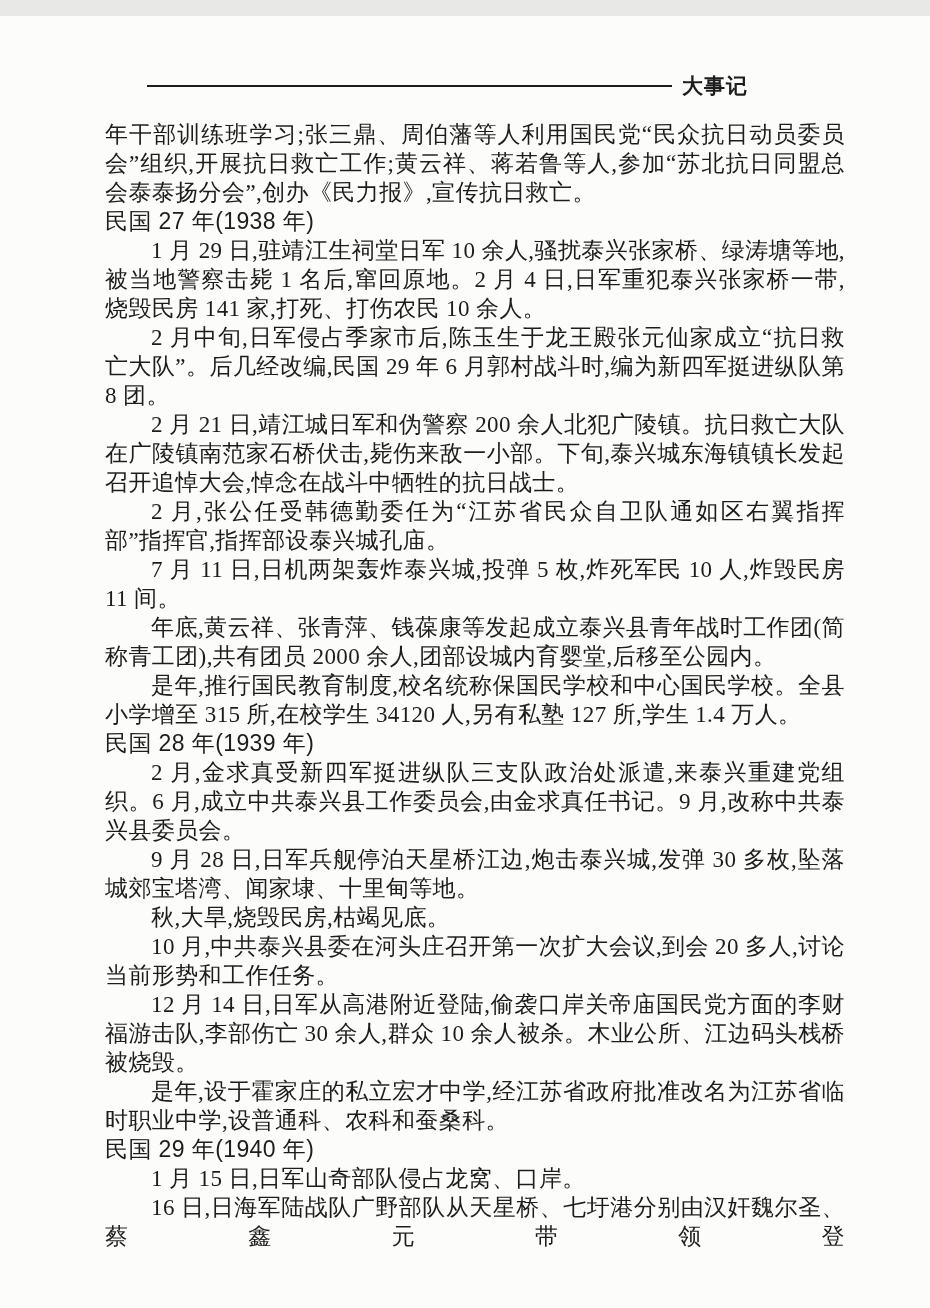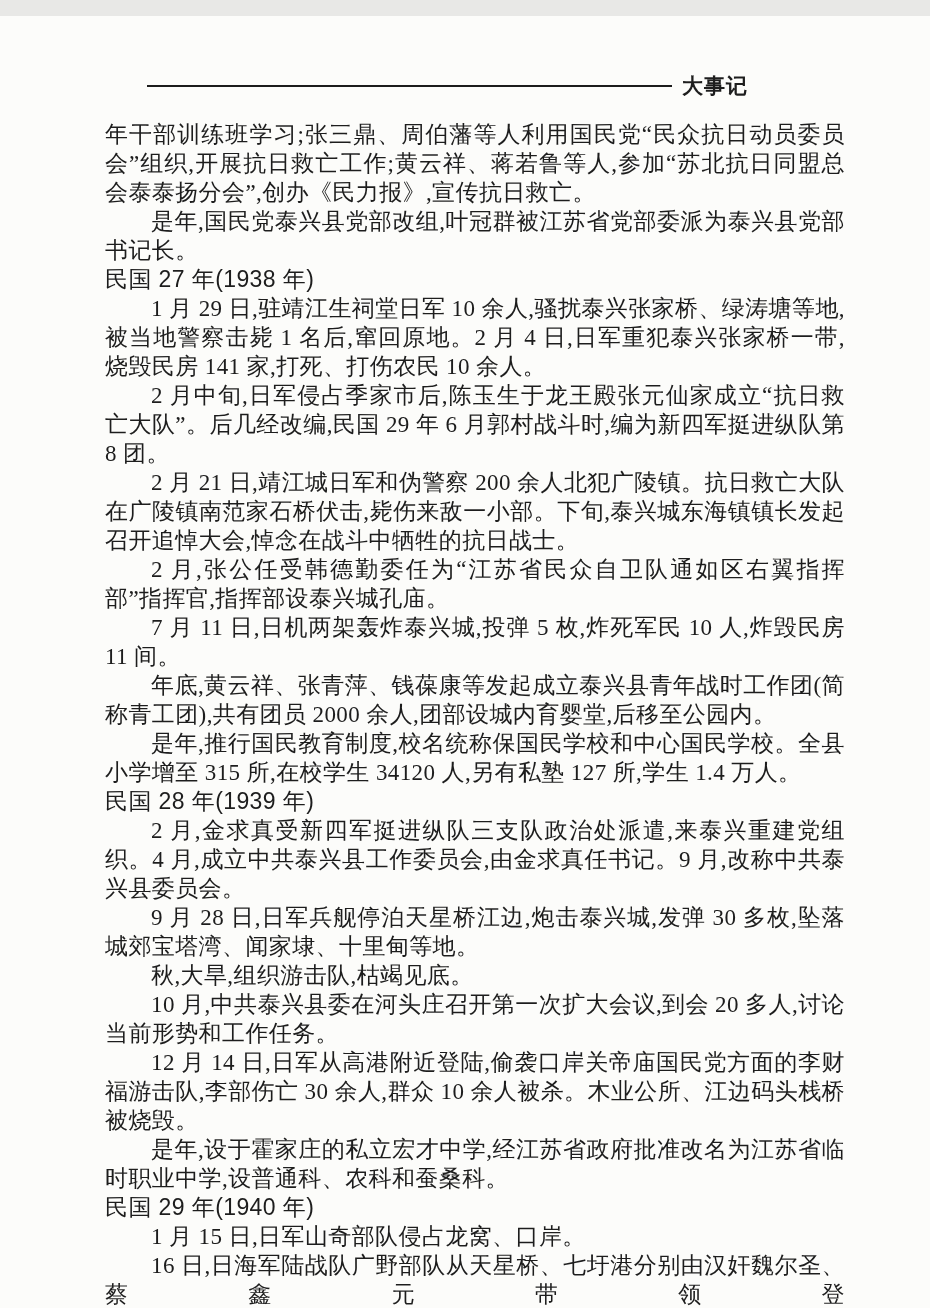--- a/index.html
+++ b/index.html
@@ -57,33 +57,32 @@
 </head>
 <body>
 
 <div class="page">
   <div class="page-header">
     <div class="header-rule"></div>
     <span class="page-title">大事记</span>
   </div>
   <div class="content" id="content-area">
       <p class="para">年干部训练班学习;张三鼎、周伯藩等人利用国民党“民众抗日动员委员会”组织,开展抗日救亡工作;黄云祥、蒋若鲁等人,参加“苏北抗日同盟总会泰泰扬分会”,创办《民力报》,宣传抗日救亡。</p>
-      <p class="para indent">是年,国民党泰兴县党部改组,叶冠群被江苏省党部委派为泰兴县党部书记长。</p>
       <p class="heading">民国 27 年(1938 年)</p>
       <p class="para indent">1 月 29 日,驻靖江生祠堂日军 10 余人,骚扰泰兴张家桥、绿涛塘等地,被当地警察击毙 1 名后,窜回原地。2 月 4 日,日军重犯泰兴张家桥一带,烧毁民房 141 家,打死、打伤农民 10 余人。</p>
       <p class="para indent">2 月中旬,日军侵占季家市后,陈玉生于龙王殿张元仙家成立“抗日救亡大队”。后几经改编,民国 29 年 6 月郭村战斗时,编为新四军挺进纵队第 8 团。</p>
       <p class="para indent">2 月 21 日,靖江城日军和伪警察 200 余人北犯广陵镇。抗日救亡大队在广陵镇南范家石桥伏击,毙伤来敌一小部。下旬,泰兴城东海镇镇长发起召开追悼大会,悼念在战斗中牺牲的抗日战士。</p>
       <p class="para indent">2 月,张公任受韩德勤委任为“江苏省民众自卫队通如区右翼指挥部”指挥官,指挥部设泰兴城孔庙。</p>
       <p class="para indent">7 月 11 日,日机两架轰炸泰兴城,投弹 5 枚,炸死军民 10 人,炸毁民房 11 间。</p>
       <p class="para indent">年底,黄云祥、张青萍、钱葆康等发起成立泰兴县青年战时工作团(简称青工团),共有团员 2000 余人,团部设城内育婴堂,后移至公园内。</p>
       <p class="para indent">是年,推行国民教育制度,校名统称保国民学校和中心国民学校。全县小学增至 315 所,在校学生 34120 人,另有私塾 127 所,学生 1.4 万人。</p>
       <p class="heading">民国 28 年(1939 年)</p>
-      <p class="para indent">2 月,金求真受新四军挺进纵队三支队政治处派遣,来泰兴重建党组织。4 月,成立中共泰兴县工作委员会,由金求真任书记。9 月,改称中共泰兴县委员会。</p>
+      <p class="para indent">2 月,金求真受新四军挺进纵队三支队政治处派遣,来泰兴重建党组织。6 月,成立中共泰兴县工作委员会,由金求真任书记。9 月,改称中共泰兴县委员会。</p>
       <p class="para indent">9 月 28 日,日军兵舰停泊天星桥江边,炮击泰兴城,发弹 30 多枚,坠落城郊宝塔湾、闻家埭、十里甸等地。</p>
-      <p class="para indent">秋,大旱,组织游击队,枯竭见底。</p>
+      <p class="para indent">秋,大旱,烧毁民房,枯竭见底。</p>
       <p class="para indent">10 月,中共泰兴县委在河头庄召开第一次扩大会议,到会 20 多人,讨论当前形势和工作任务。</p>
       <p class="para indent">12 月 14 日,日军从高港附近登陆,偷袭口岸关帝庙国民党方面的李财福游击队,李部伤亡 30 余人,群众 10 余人被杀。木业公所、江边码头栈桥被烧毁。</p>
       <p class="para indent">是年,设于霍家庄的私立宏才中学,经江苏省政府批准改名为江苏省临时职业中学,设普通科、农科和蚕桑科。</p>
       <p class="heading">民国 29 年(1940 年)</p>
       <p class="para indent">1 月 15 日,日军山奇部队侵占龙窝、口岸。</p>
       <p class="para indent stretch-last">16 日,日海军陆战队广野部队从天星桥、七圩港分别由汉奸魏尔圣、蔡鑫元带领登</p>
     </div>
 </div>
 
 </body></html>

